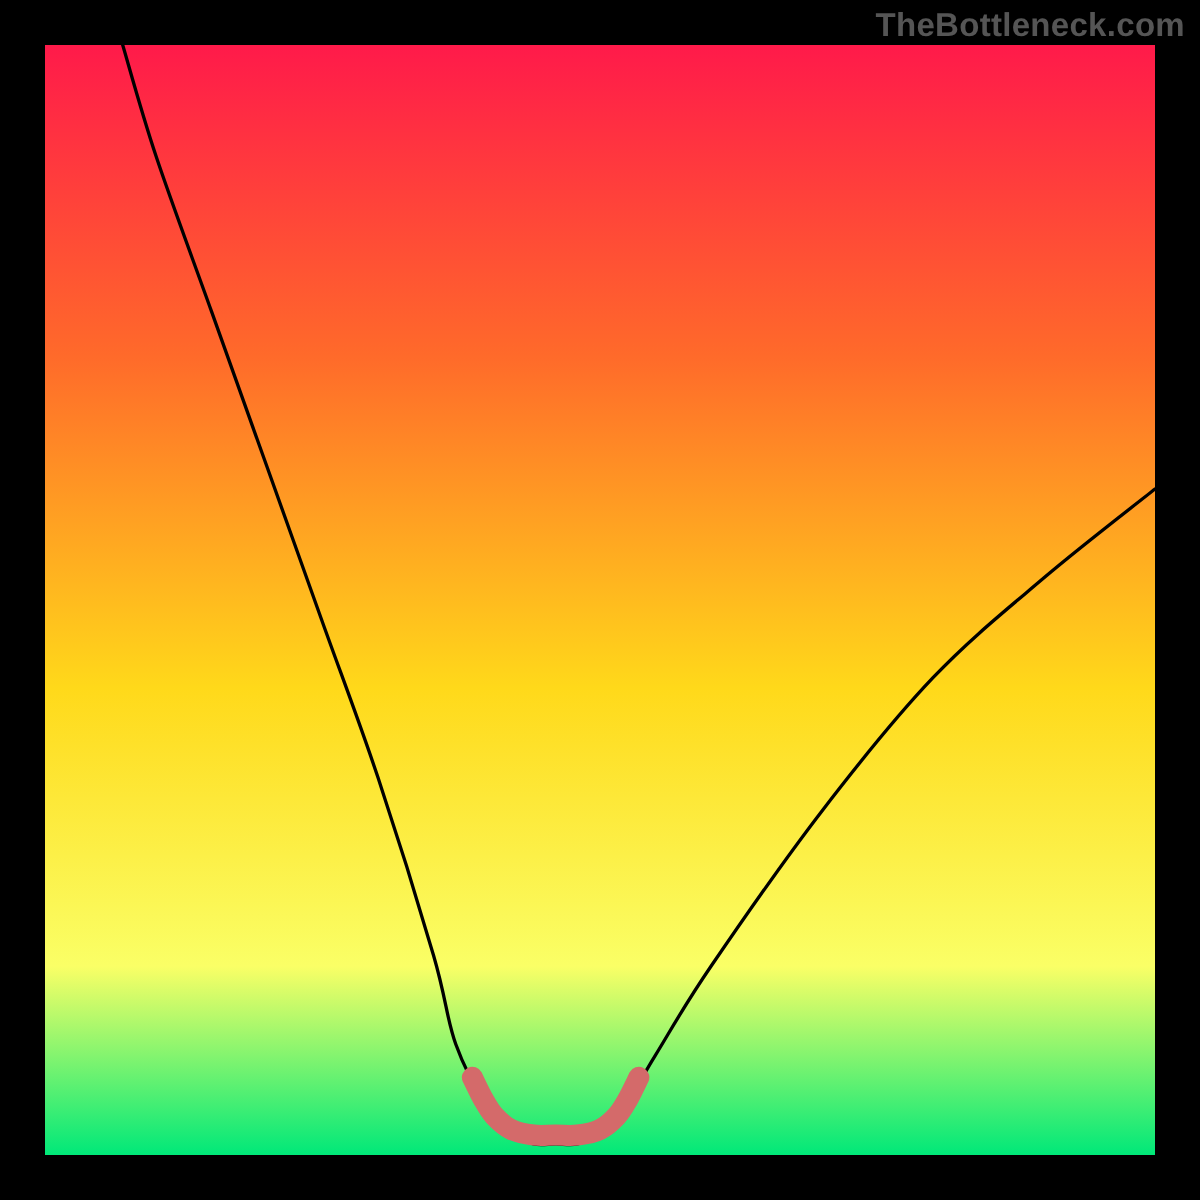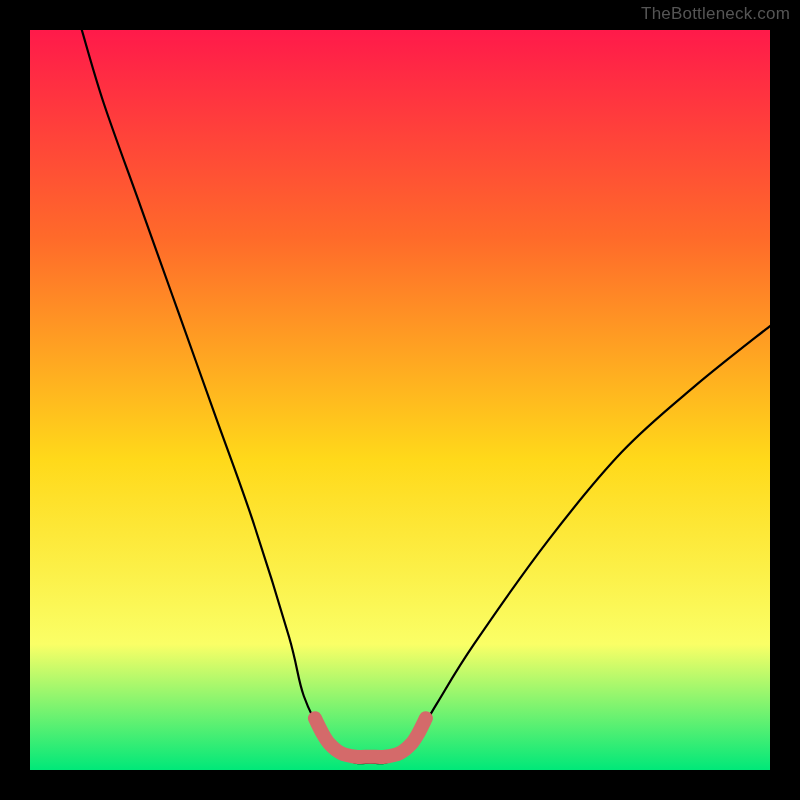--- a/index.html
+++ b/index.html
@@ -15,22 +15,22 @@
     position: relative;
     width: 800px;
     height: 800px;
     background: #000;
   }
   .watermark {
     position: absolute;
     top: 4px;
     right: 10px;
     color: #555;
-    font-size: 17px;
-    font-weight: 400;
+    font-size: 22px;
+    font-weight: 700;
     letter-spacing: 0.2px;
     user-select: none;
   }
   .plot-wrap {
     position: absolute;
     left: 30px;
     top: 30px;
     width: 740px;
     height: 740px;
   }

